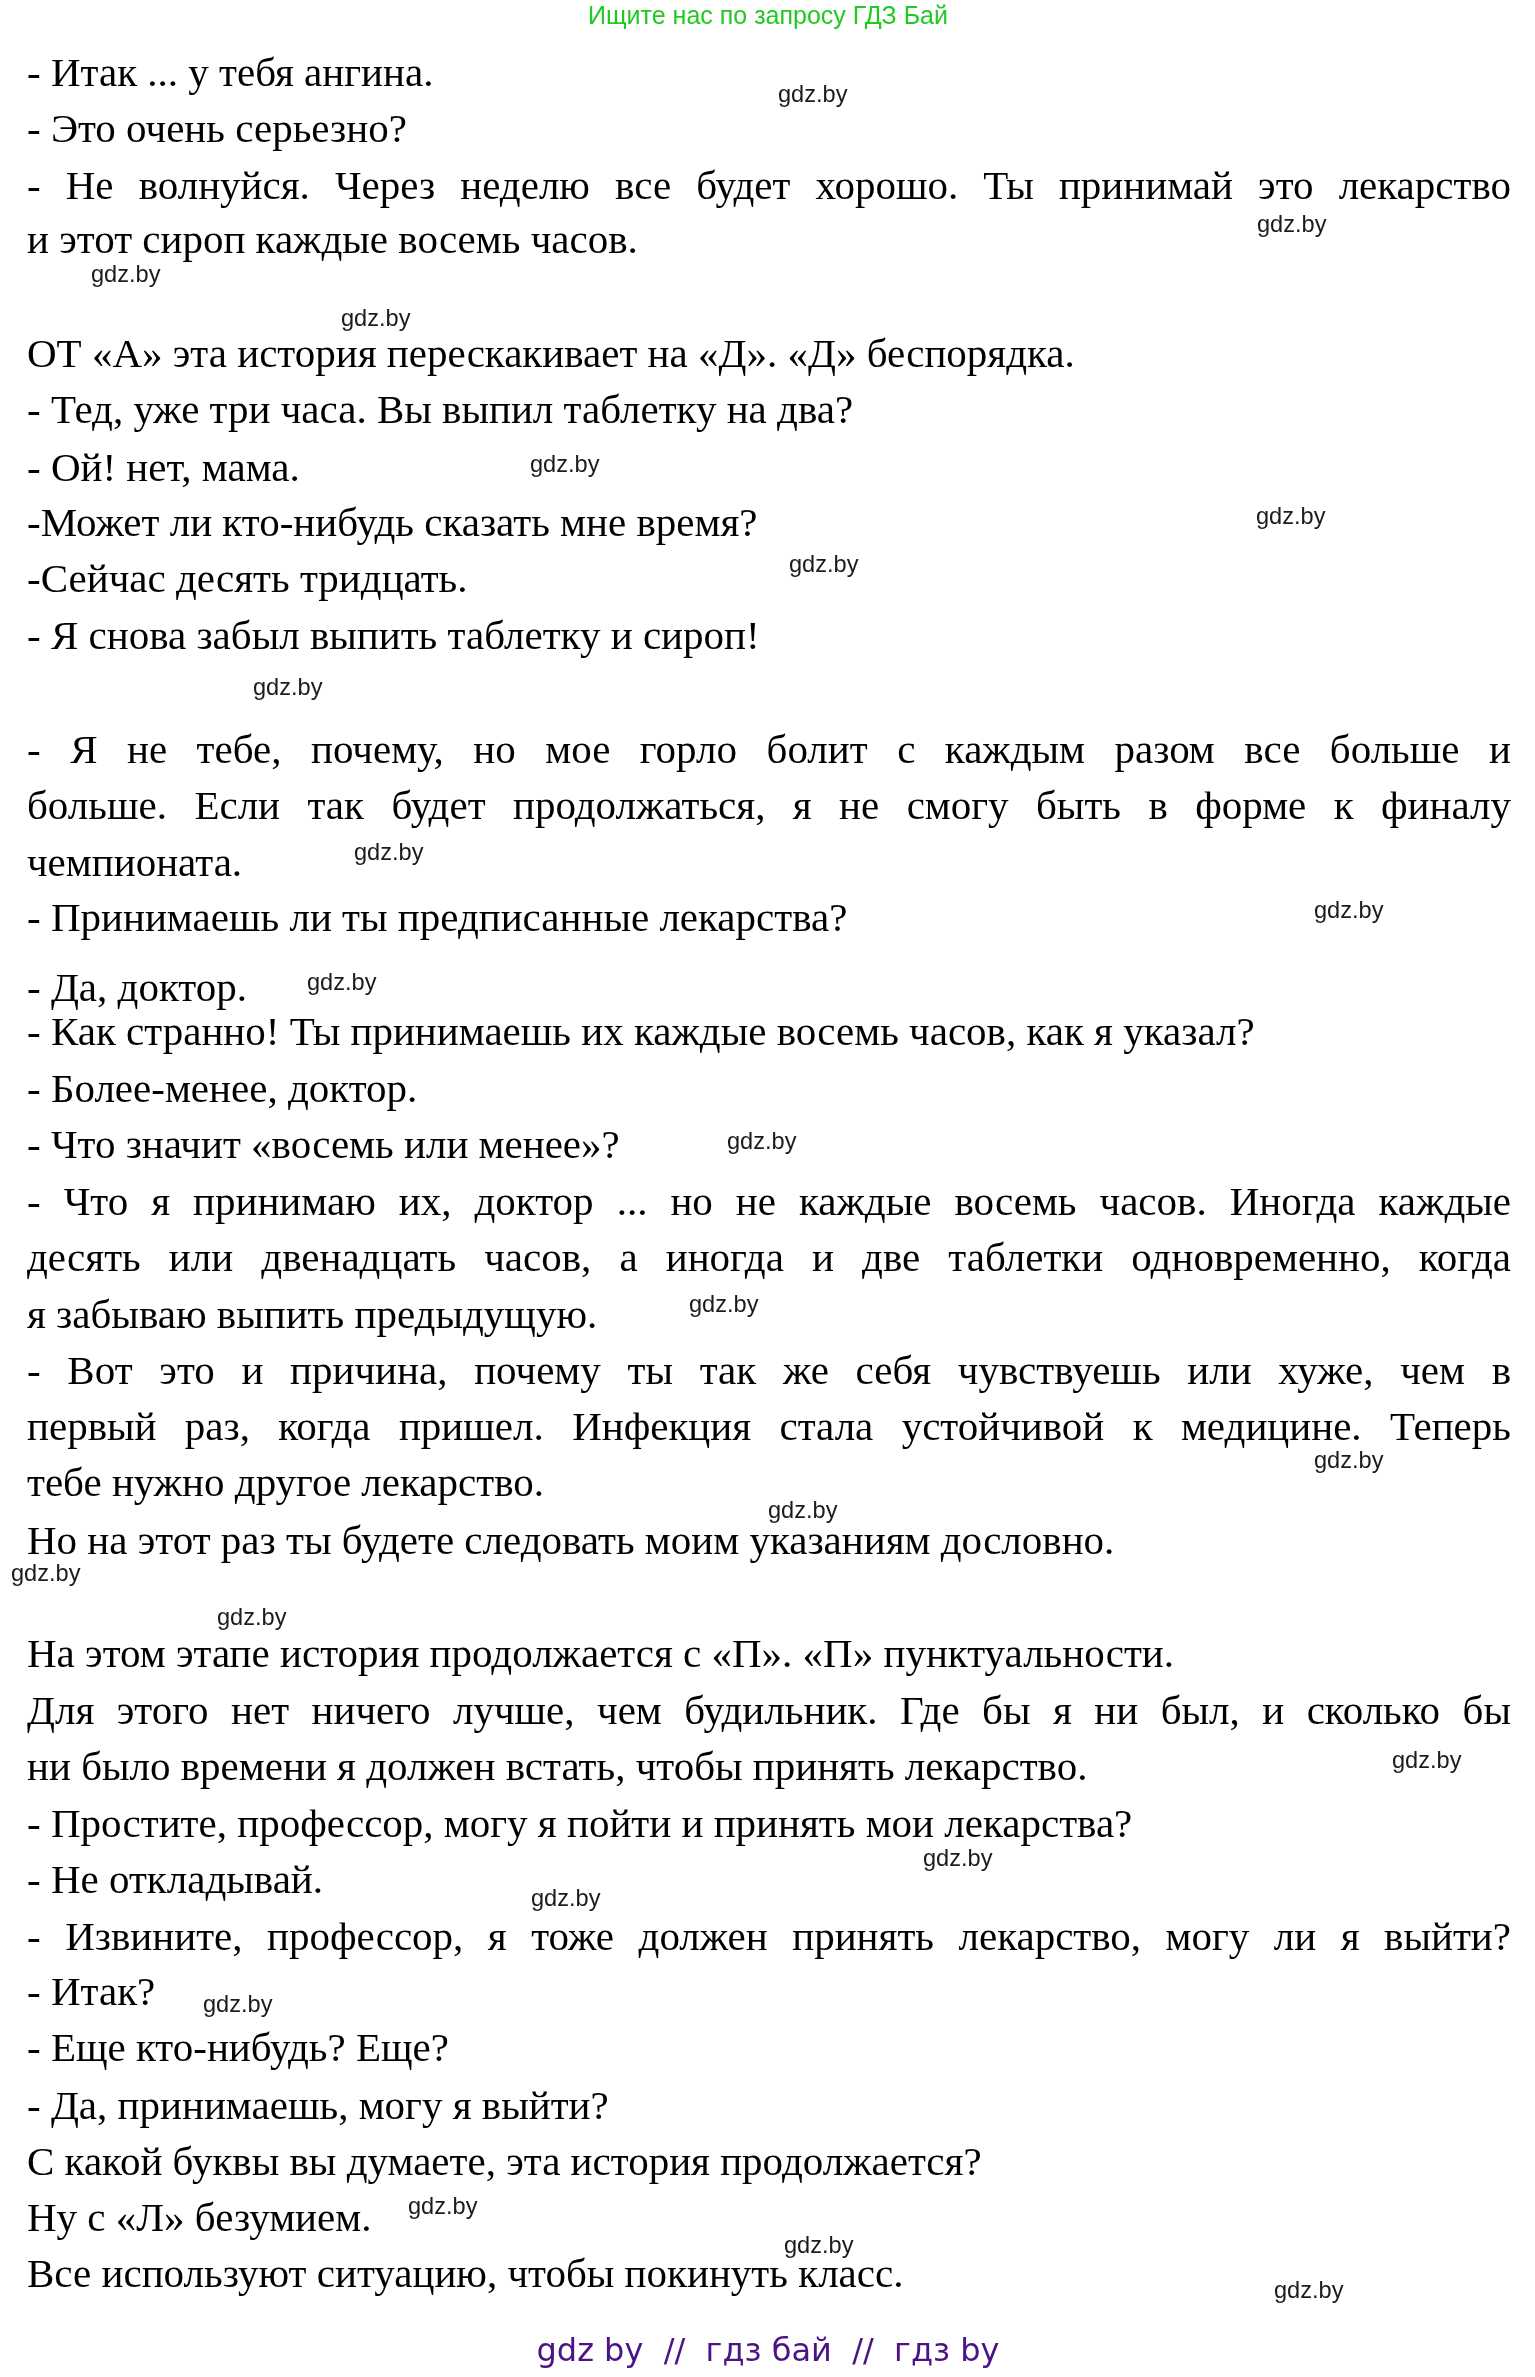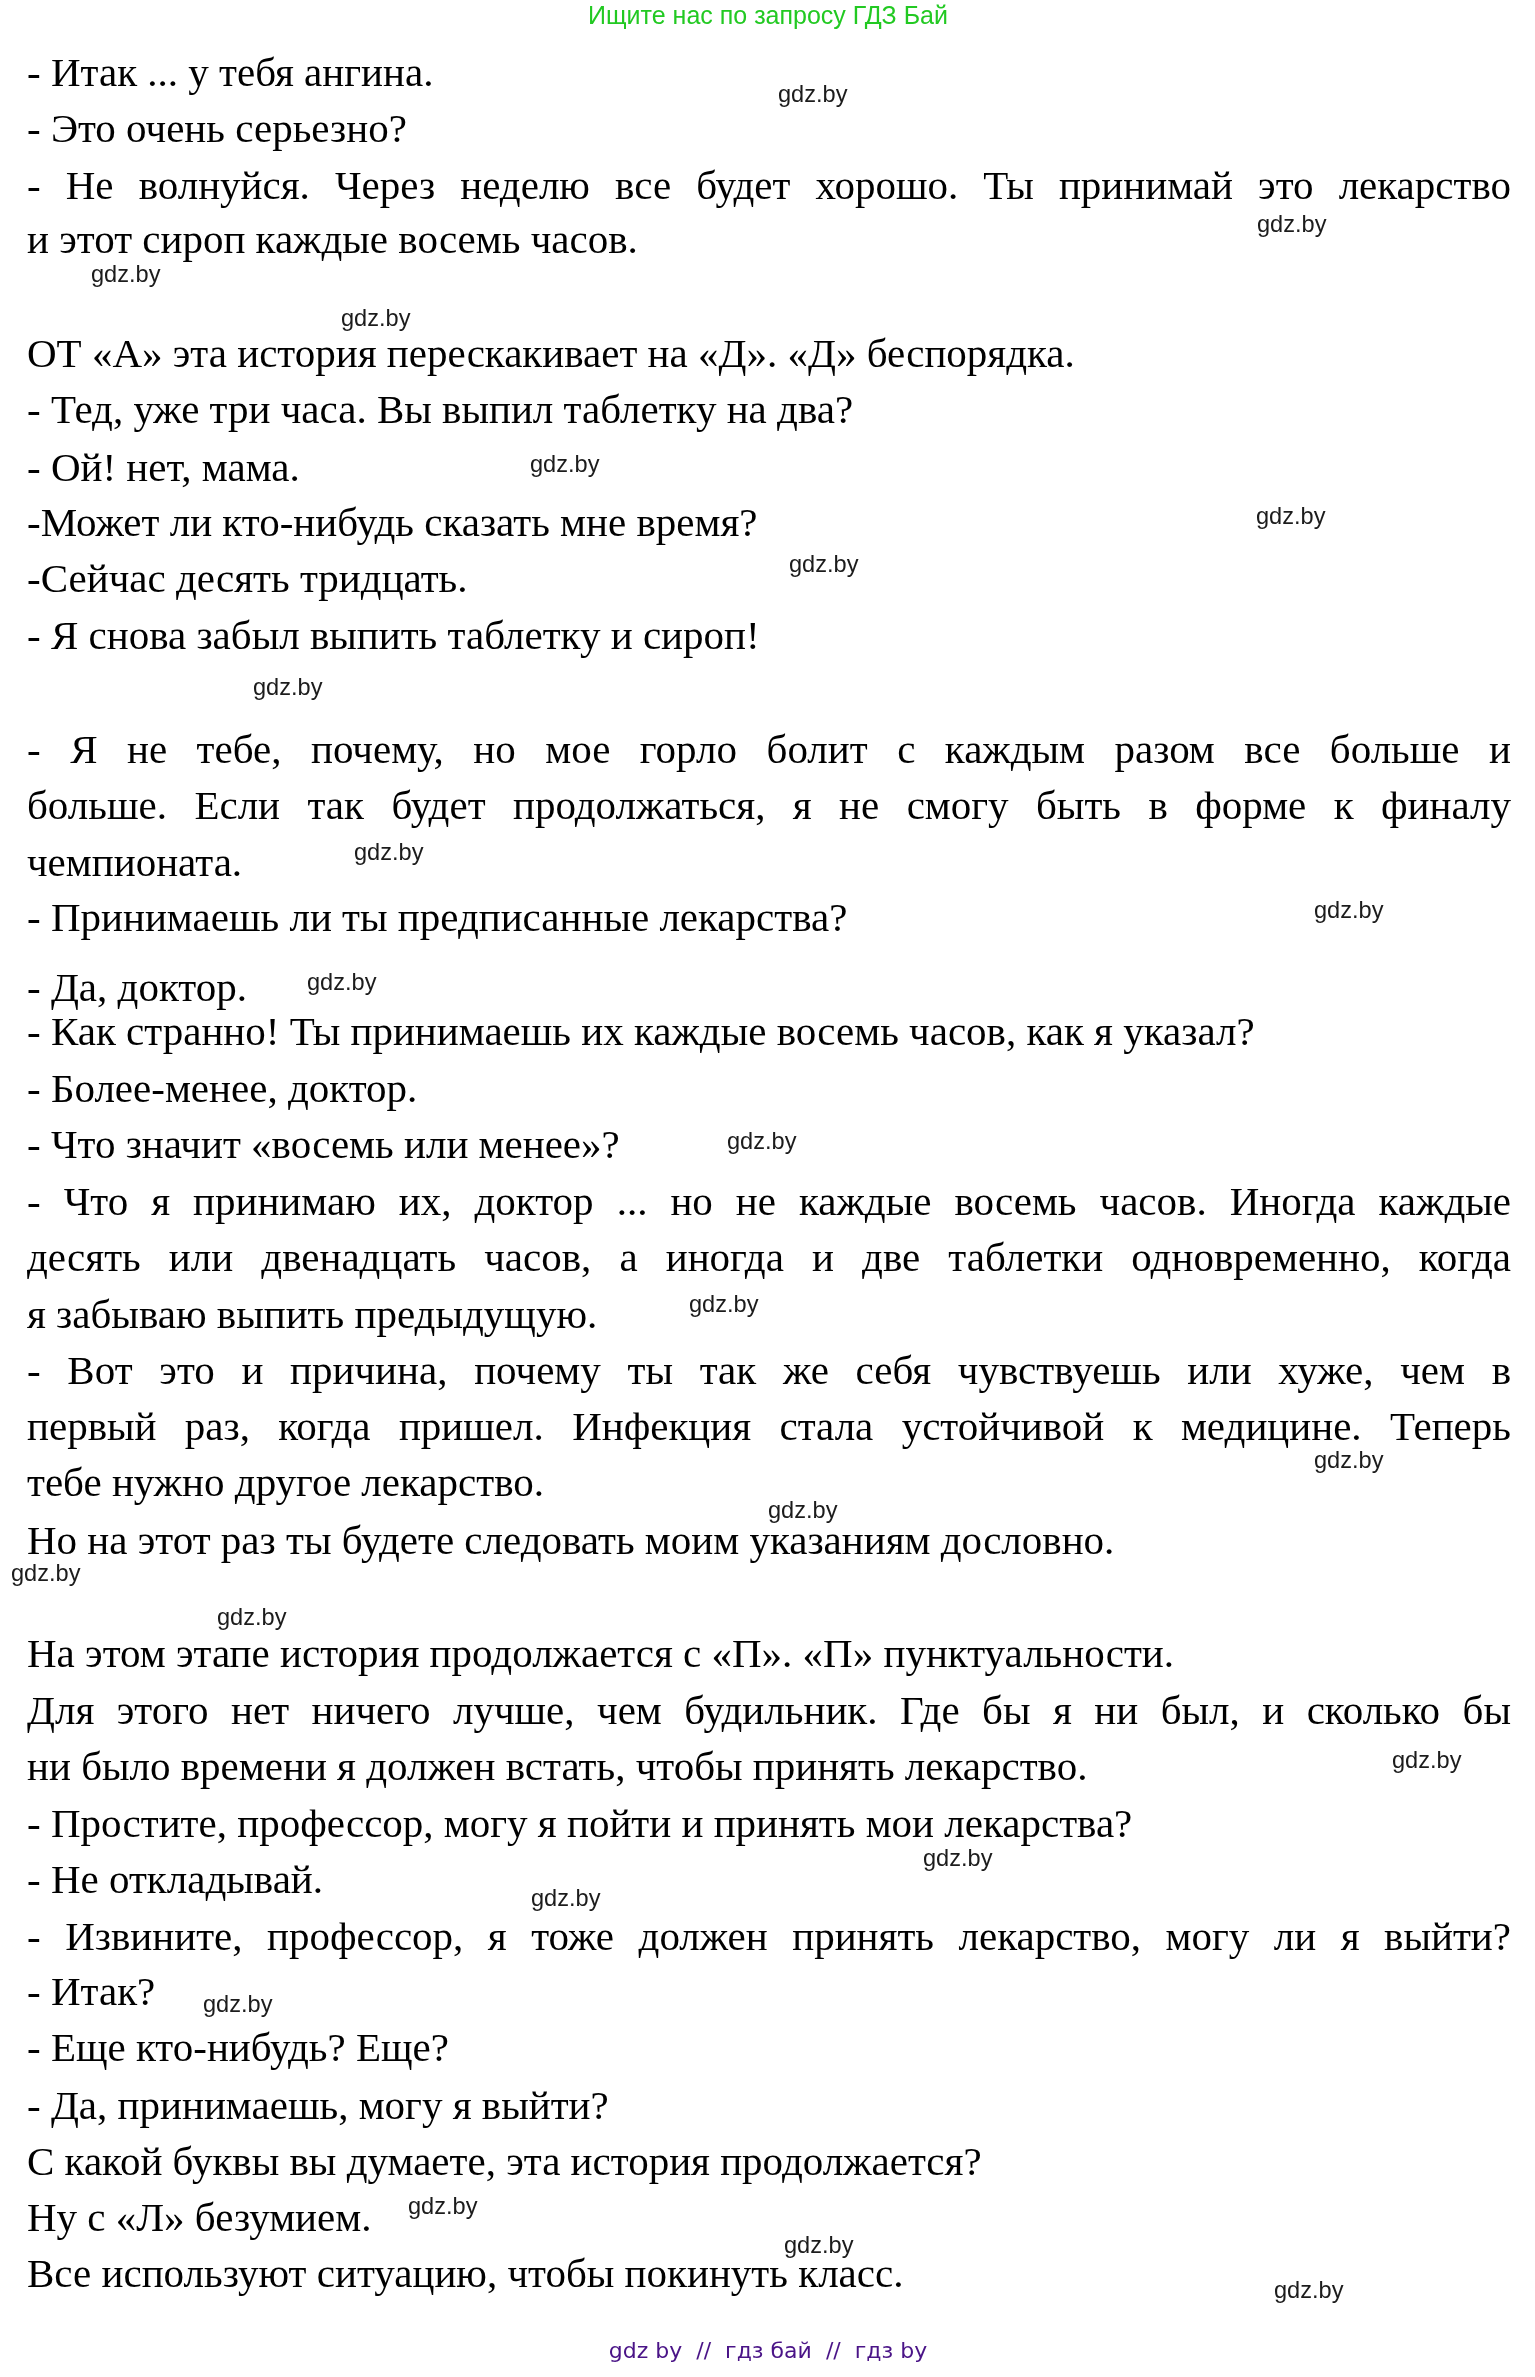--- a/index.html
+++ b/index.html
@@ -5,21 +5,21 @@
   html, body { margin: 0; padding: 0; background: #ffffff; }
   body { width: 1536px; height: 2377px; position: relative; overflow: hidden; }
   .header {
     position: absolute; left: 0; width: 1536px; top: 0; height: 30px;
     text-align: center; font-family: "Liberation Sans", sans-serif;
     font-size: 25px; line-height: 30px; color: #22c922;
   }
   .footer {
     position: absolute; left: 0; width: 1536px; top: 2333px; height: 35px;
     text-align: center; font-family: "DejaVu Sans", sans-serif;
-    font-size: 22px; line-height: 35px; color: #4a1487; white-space: pre;
+    font-size: 32px; line-height: 35px; color: #4a1487; white-space: pre;
   }
   .line {
     position: absolute; left: 27px; width: 1484px;
     font-family: "Liberation Serif", serif; font-size: 41px; line-height: 47px;
     color: #000; white-space: nowrap;
   }
   .line.just {
     text-align: justify; text-align-last: justify; white-space: normal;
   }
   .wm {

